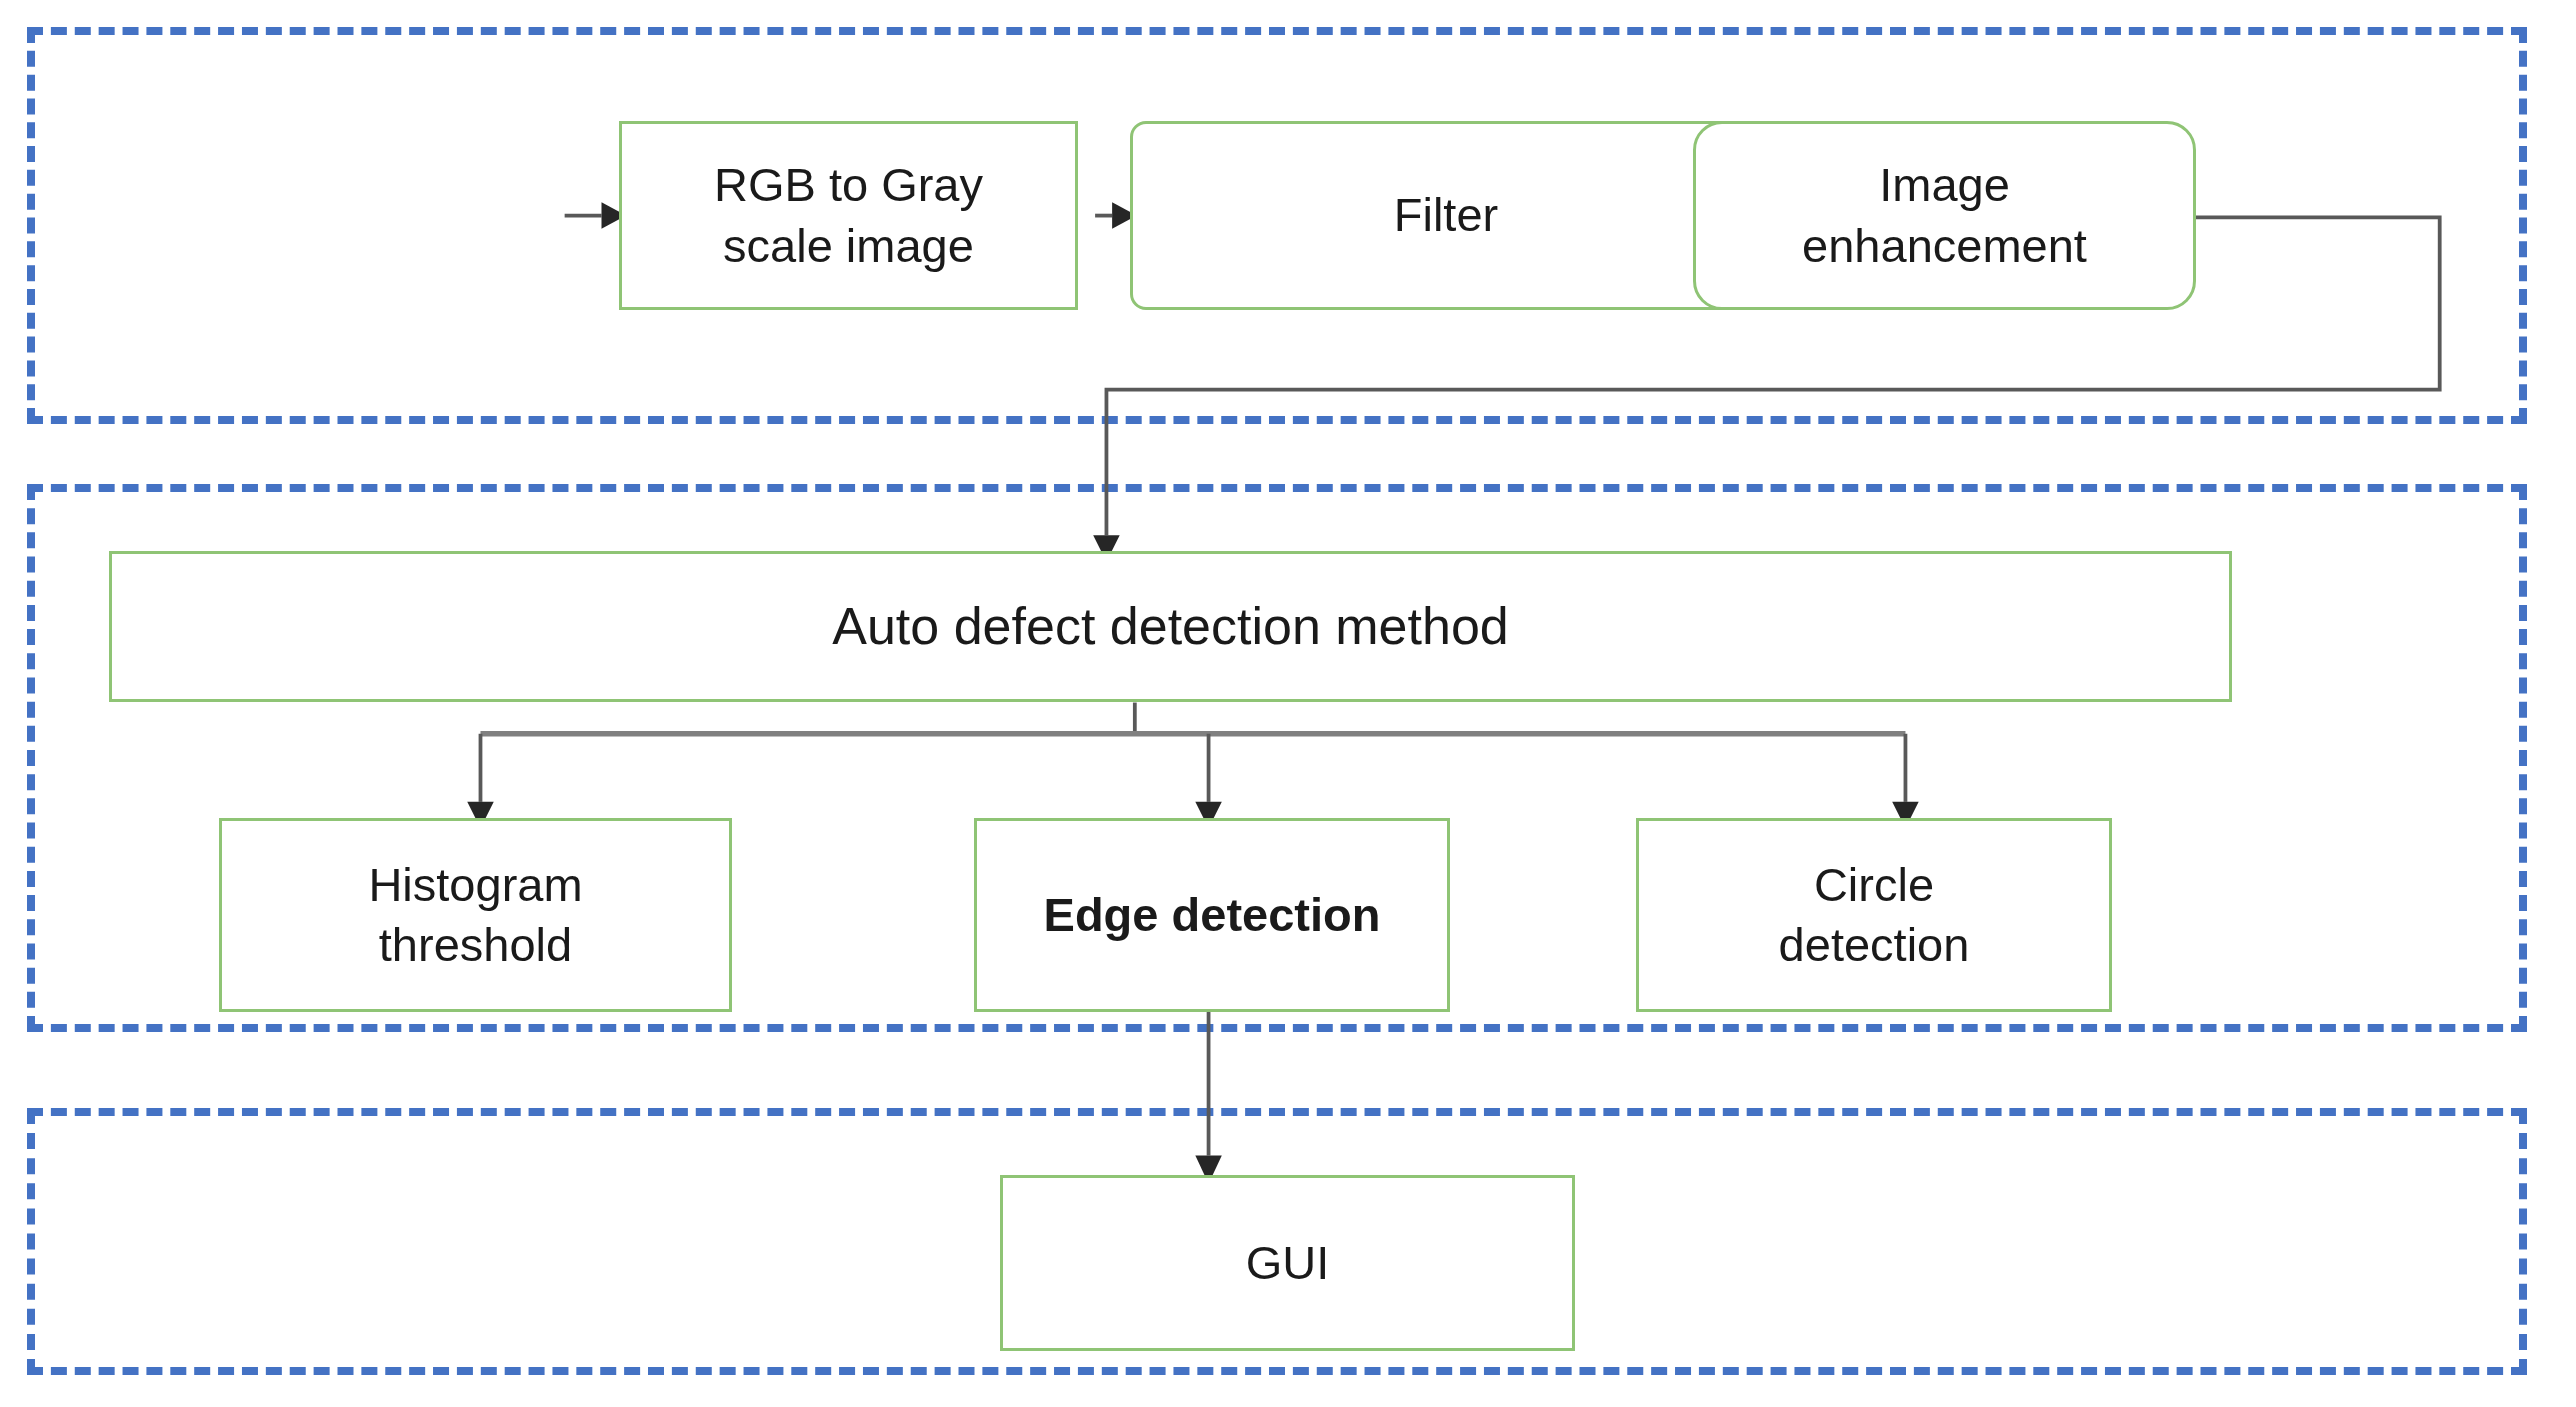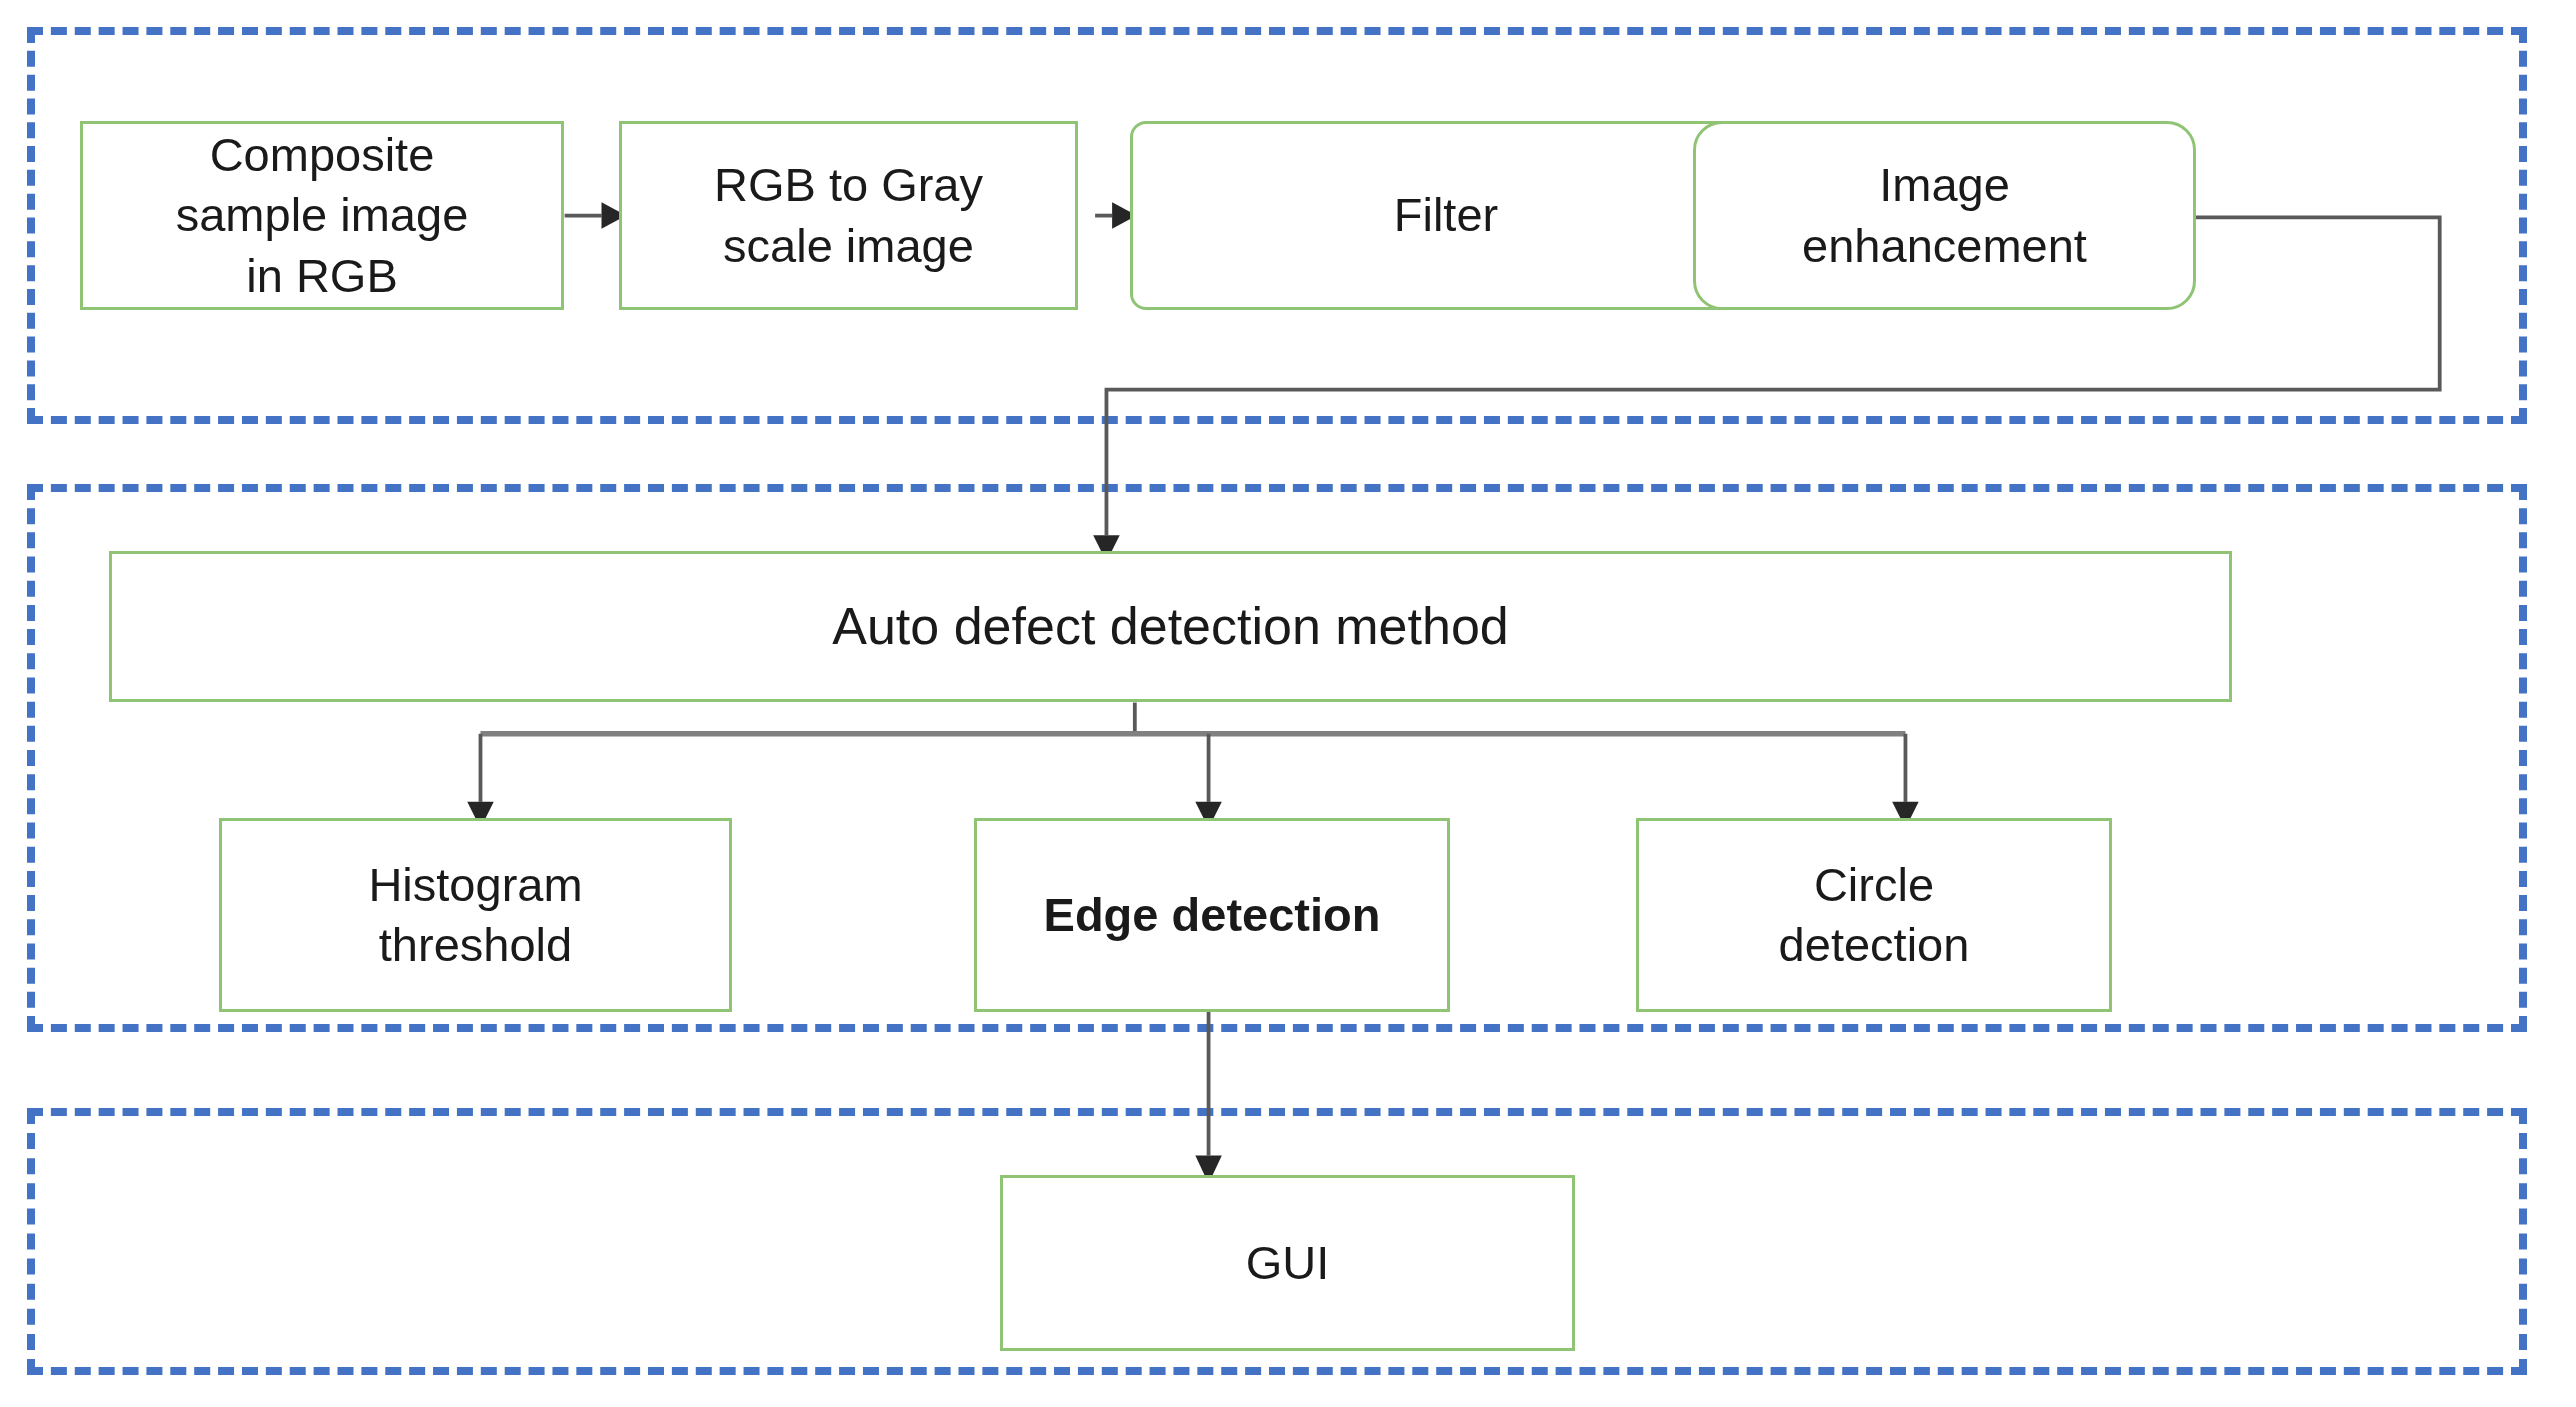--- a/index.html
+++ b/index.html
@@ -129,23 +129,20 @@
       <line class="conn-line" x1="2015" y1="776" x2="2015" y2="848"></line>
       <polygon class="conn-head" points="2001,848 2015,876 2029,848"></polygon>
     </g>
 
     <g>
       <line class="conn-line" x1="1278" y1="1070" x2="1278" y2="1222"></line>
       <polygon class="conn-head" points="1264,1222 1278,1252 1292,1222"></polygon>
     </g>
   </svg>
 
-  <div class="node" id="node-composite">
-    <span>Composite<br>sample image<br>in RGB</span>
-  </div>
 
   <div class="node" id="node-rgb2gray">
     <span>RGB to Gray<br>scale image</span>
   </div>
 
   <div class="node" id="node-filter">
     <span>Filter</span>
   </div>
 
   <div class="node" id="node-enhance">

